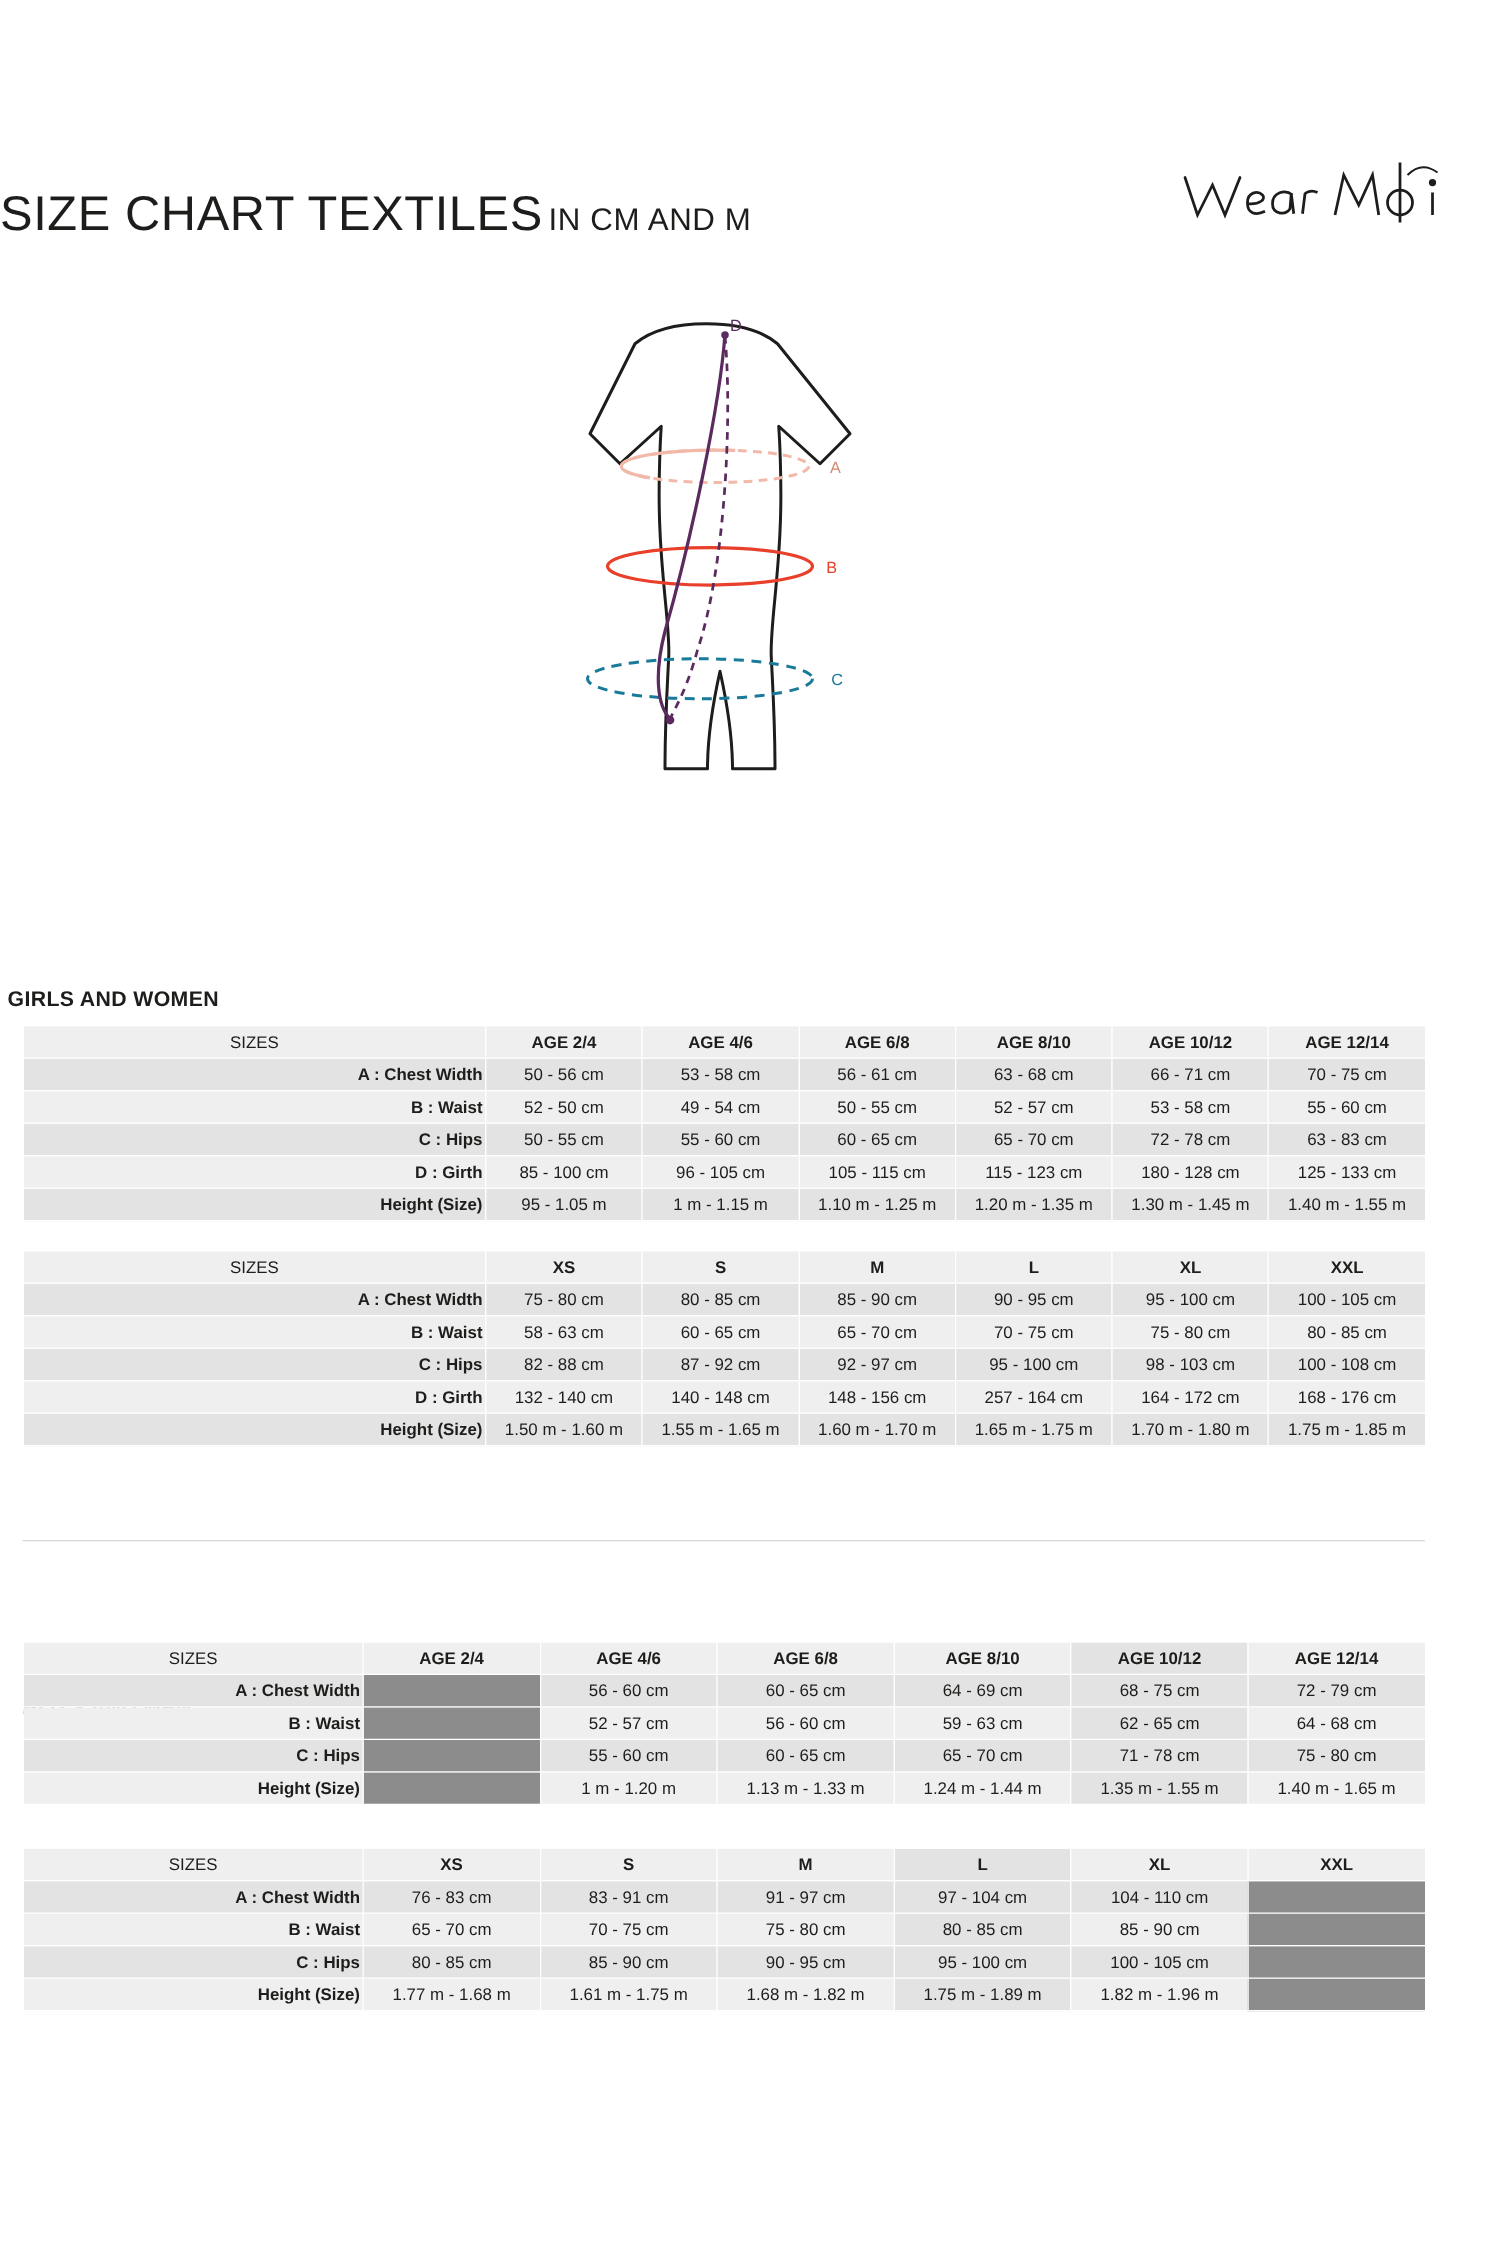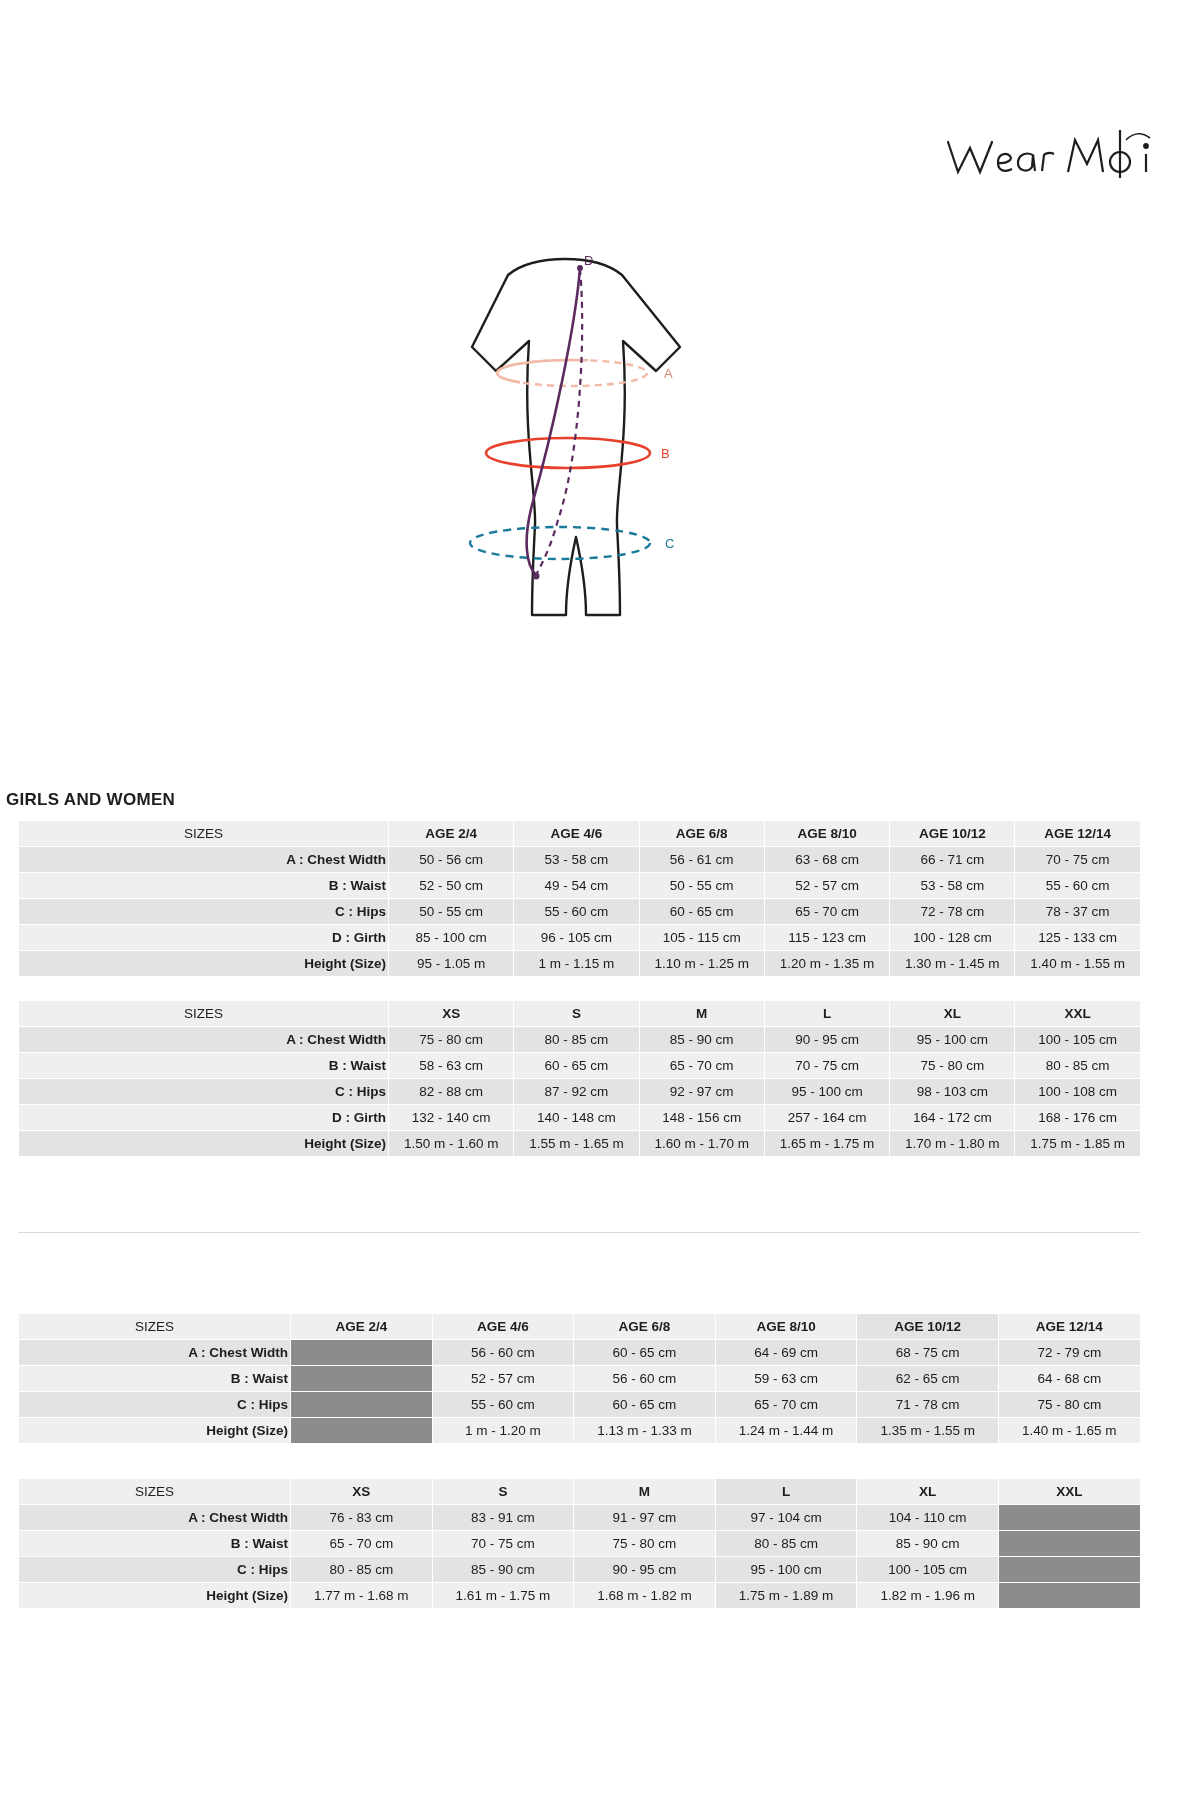--- a/index.html
+++ b/index.html
@@ -136,20 +136,24 @@
   .t-boys-size { left: 18px; top: 1478px; width: 1122px; }
   .t-boys-size col.c0 { width: 272px; }
   .t-boys-size col.cx { width: 141.6px; }
 </style>
 </head>
 <body>
 
 <div class="page">
 
   <div class="header">
+    <div class="title-wrap">
+      <span class="title-main">SIZE CHART TEXTILES</span>
+      <span class="title-sub">IN CM AND M</span>
+    </div>
 
     <div class="logo">
       <svg width="260" height="80" viewBox="0 0 260 80">
         <g fill="none" stroke="#1d1d1b" stroke-width="2.2">
 
           <path d="M8,22 L18,52 L30,28 L40,52 L52,22" stroke-linecap="round"></path>
 
           <path d="M58,42 C58,34 66,32 70,36 C73,39 68,44 58,43 C58,50 64,53 72,49"></path>
 
           <path d="M94,36 C88,31 78,34 78,43 C78,51 88,53 92,47 L93,35 L95,51"></path>
@@ -254,29 +258,29 @@
         <td>53 - 58 cm</td>
         <td>55 - 60 cm</td>
       </tr>
       <tr class="alt">
         <td class="lbl">C : Hips</td>
         <td>50 - 55 cm</td>
         <td>55 - 60 cm</td>
         <td>60 - 65 cm</td>
         <td>65 - 70 cm</td>
         <td>72 - 78 cm</td>
-        <td>78 - 37 cm</td>
+        <td>63 - 83 cm</td>
       </tr>
       <tr>
         <td class="lbl">D : Girth</td>
         <td>85 - 100 cm</td>
         <td>96 - 105 cm</td>
         <td>105 - 115  cm</td>
         <td>115 - 123 cm</td>
-        <td>100 - 128 cm</td>
+        <td>180 - 128 cm</td>
         <td>125 - 133 cm</td>
       </tr>
       <tr class="alt">
         <td class="lbl">Height (Size)</td>
         <td>95 - 1.05 m</td>
         <td>1 m - 1.15 m</td>
         <td>1.10 m - 1.25 m</td>
         <td>1.20 m - 1.35 m</td>
         <td>1.30 m - 1.45 m</td>
         <td>1.40 m - 1.55 m</td>

